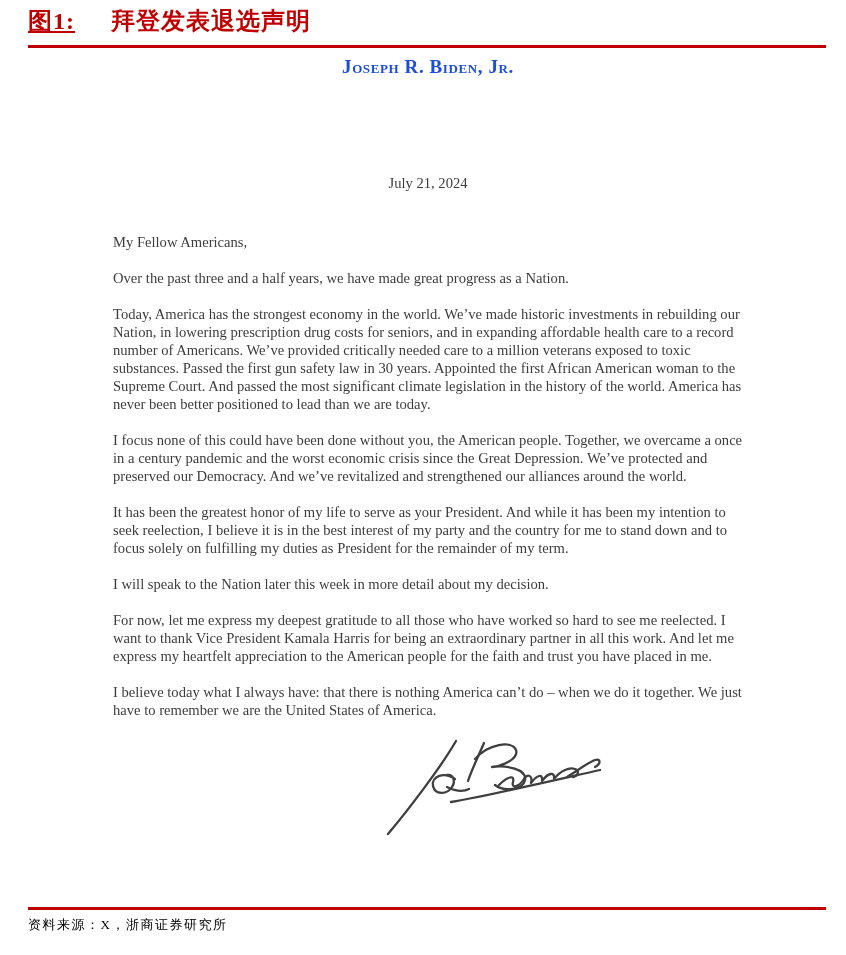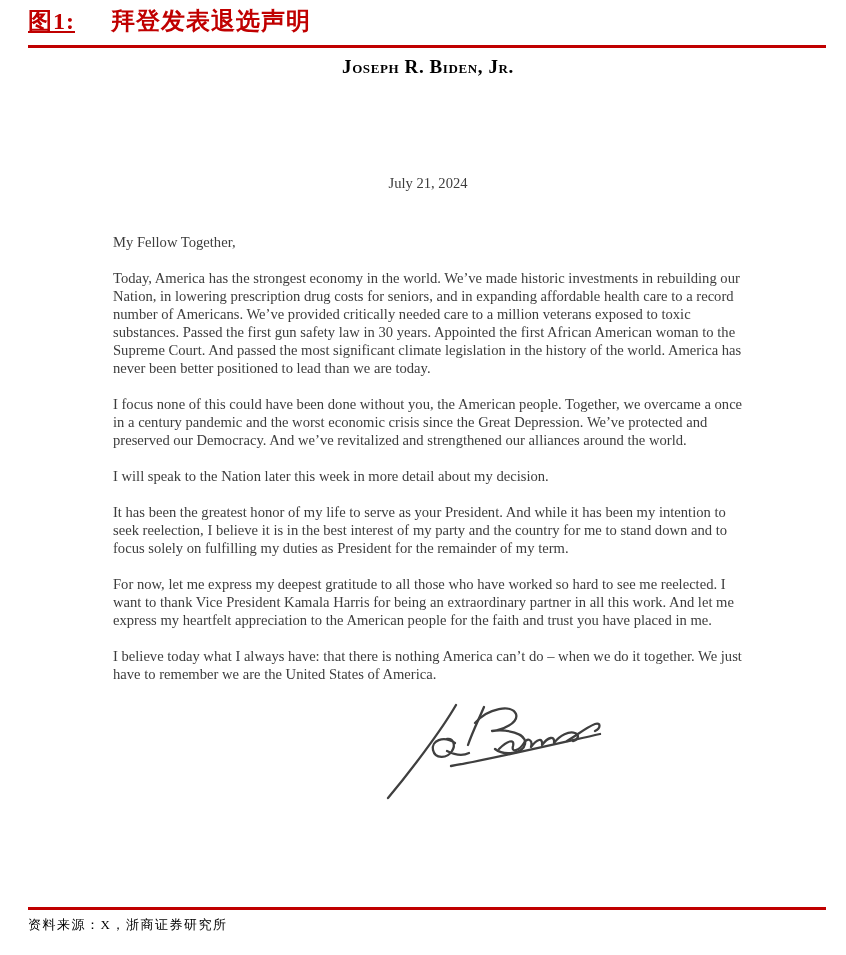--- a/index.html
+++ b/index.html
@@ -21,21 +21,21 @@
   }
   .rule-top { top:45px; }
   .rule-bottom { top:907px; }
   .letter {
     position:absolute; left:113px; top:58px; width:630px;
     color:var(--letter-ink,#3d3d3d);
     font-size:14.6px; line-height:18px;
   }
   .letterhead {
     text-align:center; font-variant:small-caps; font-weight:600;
-    font-size:19px; letter-spacing:0.6px; color:#000000;
+    font-size:19px; letter-spacing:0.6px; color:#1d4ed8;
   }
   .letter-date { text-align:center; margin-top:98px; }
   .letter-body { margin-top:41px; }
   .letter-body p { margin-bottom:18px; }
   .signature-wrap { margin-left:268px; margin-top:13px; width:232px; height:102px; }
   .signature-wrap svg { display:block; }
   .signature-wrap path { fill:none; stroke-width:2.3; stroke-linecap:round; stroke-linejoin:round; }
   .source-line {
     position:absolute; left:28px; top:916px;
     font-size:13px; color:var(--source-ink,#000);
@@ -49,25 +49,26 @@
   <span class="fig-label">图1:</span><span>拜登发表退选声明</span>
 </div>
 
 <div class="rule rule-top"></div>
 
 <div class="letter">
   <div class="letterhead">Joseph R. Biden, Jr.</div>
   <div class="letter-date">July 21, 2024</div>
 
   <div class="letter-body">
-    <p>My Fellow Together,</p>
+    <p>My Fellow Americans,</p>
+    <p>Over the past three and a half years, we have made great progress as a Nation.</p>
     <p>Today, America has the strongest economy in the world. We’ve made historic investments in rebuilding our Nation, in lowering prescription drug costs for seniors, and in expanding affordable health care to a record number of Americans. We’ve provided critically needed care to a million veterans exposed to toxic substances. Passed the first gun safety law in 30 years. Appointed the first African American woman to the Supreme Court. And passed the most significant climate legislation in the history of the world. America has never been better positioned to lead than we are today.</p>
     <p>I focus none of this could have been done without you, the American people. Together, we overcame a once in a century pandemic and the worst economic crisis since the Great Depression. We’ve protected and preserved our Democracy. And we’ve revitalized and strengthened our alliances around the world.</p>
+    <p>It has been the greatest honor of my life to serve as your President. And while it has been my intention to seek reelection, I believe it is in the best interest of my party and the country for me to stand down and to focus solely on fulfilling my duties as President for the remainder of my term.</p>
     <p>I will speak to the Nation later this week in more detail about my decision.</p>
-    <p>It has been the greatest honor of my life to serve as your President. And while it has been my intention to seek reelection, I believe it is in the best interest of my party and the country for me to stand down and to focus solely on fulfilling my duties as President for the remainder of my term.</p>
     <p>For now, let me express my deepest gratitude to all those who have worked so hard to see me reelected. I want to thank Vice President Kamala Harris for being an extraordinary partner in all this work. And let me express my heartfelt appreciation to the American people for the faith and trust you have placed in me.</p>
     <p>I believe today what I always have: that there is nothing America can’t do – when we do it together. We just have to remember we are the United States of America.</p>
   </div>
 
   <div class="signature-wrap" title="Joe Biden handwritten signature">
     <svg width="232" height="102" viewBox="0 0 232 102" aria-hidden="true">
       <g stroke="#3f3f3f">
 
         <path d="M75,4 C60,30 28,72 7,97"></path>
 

